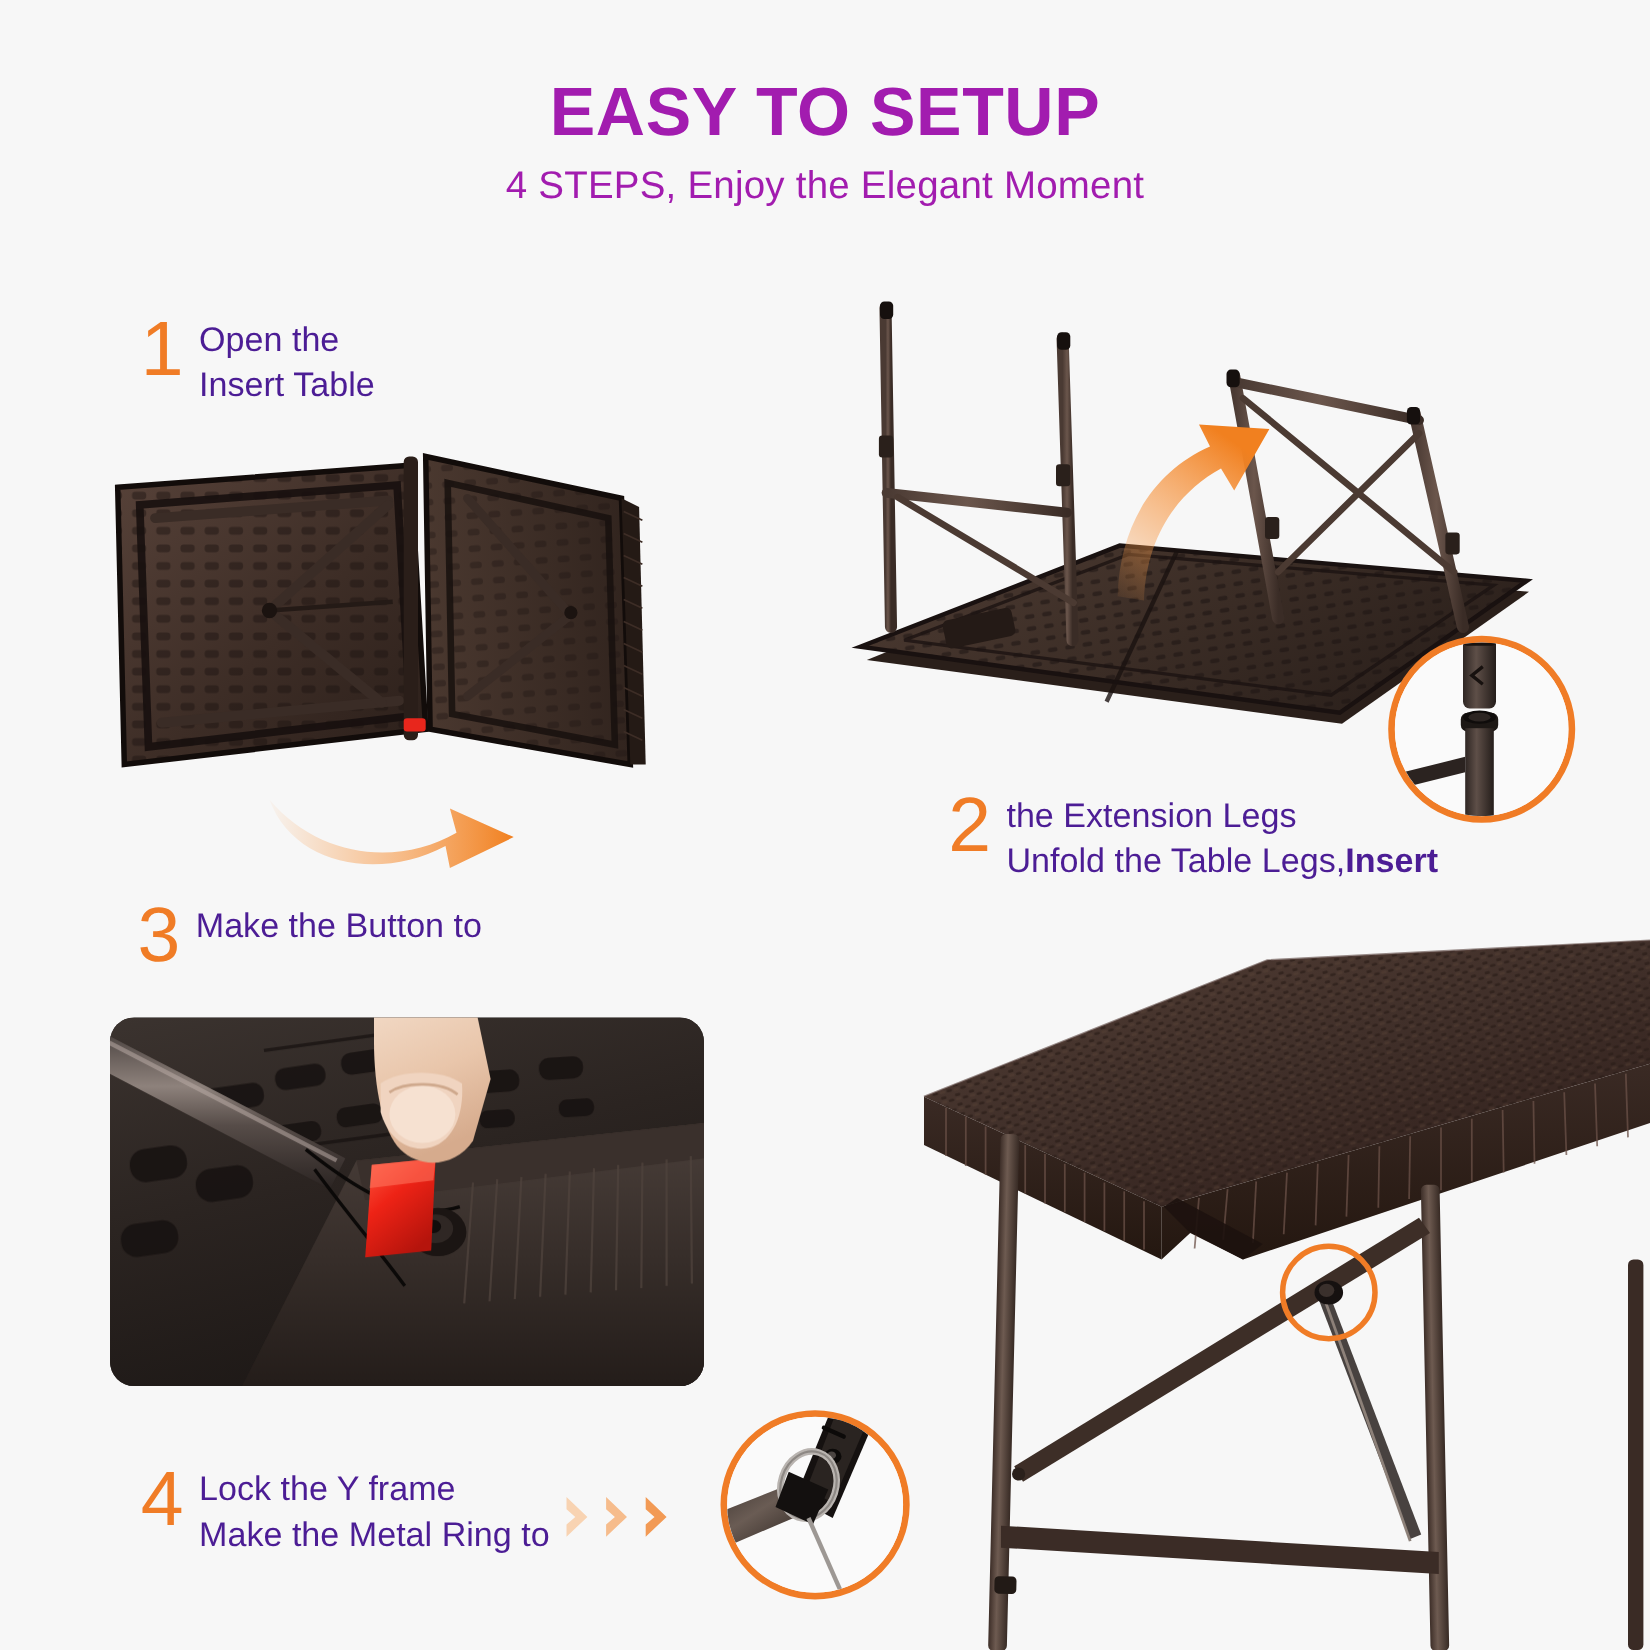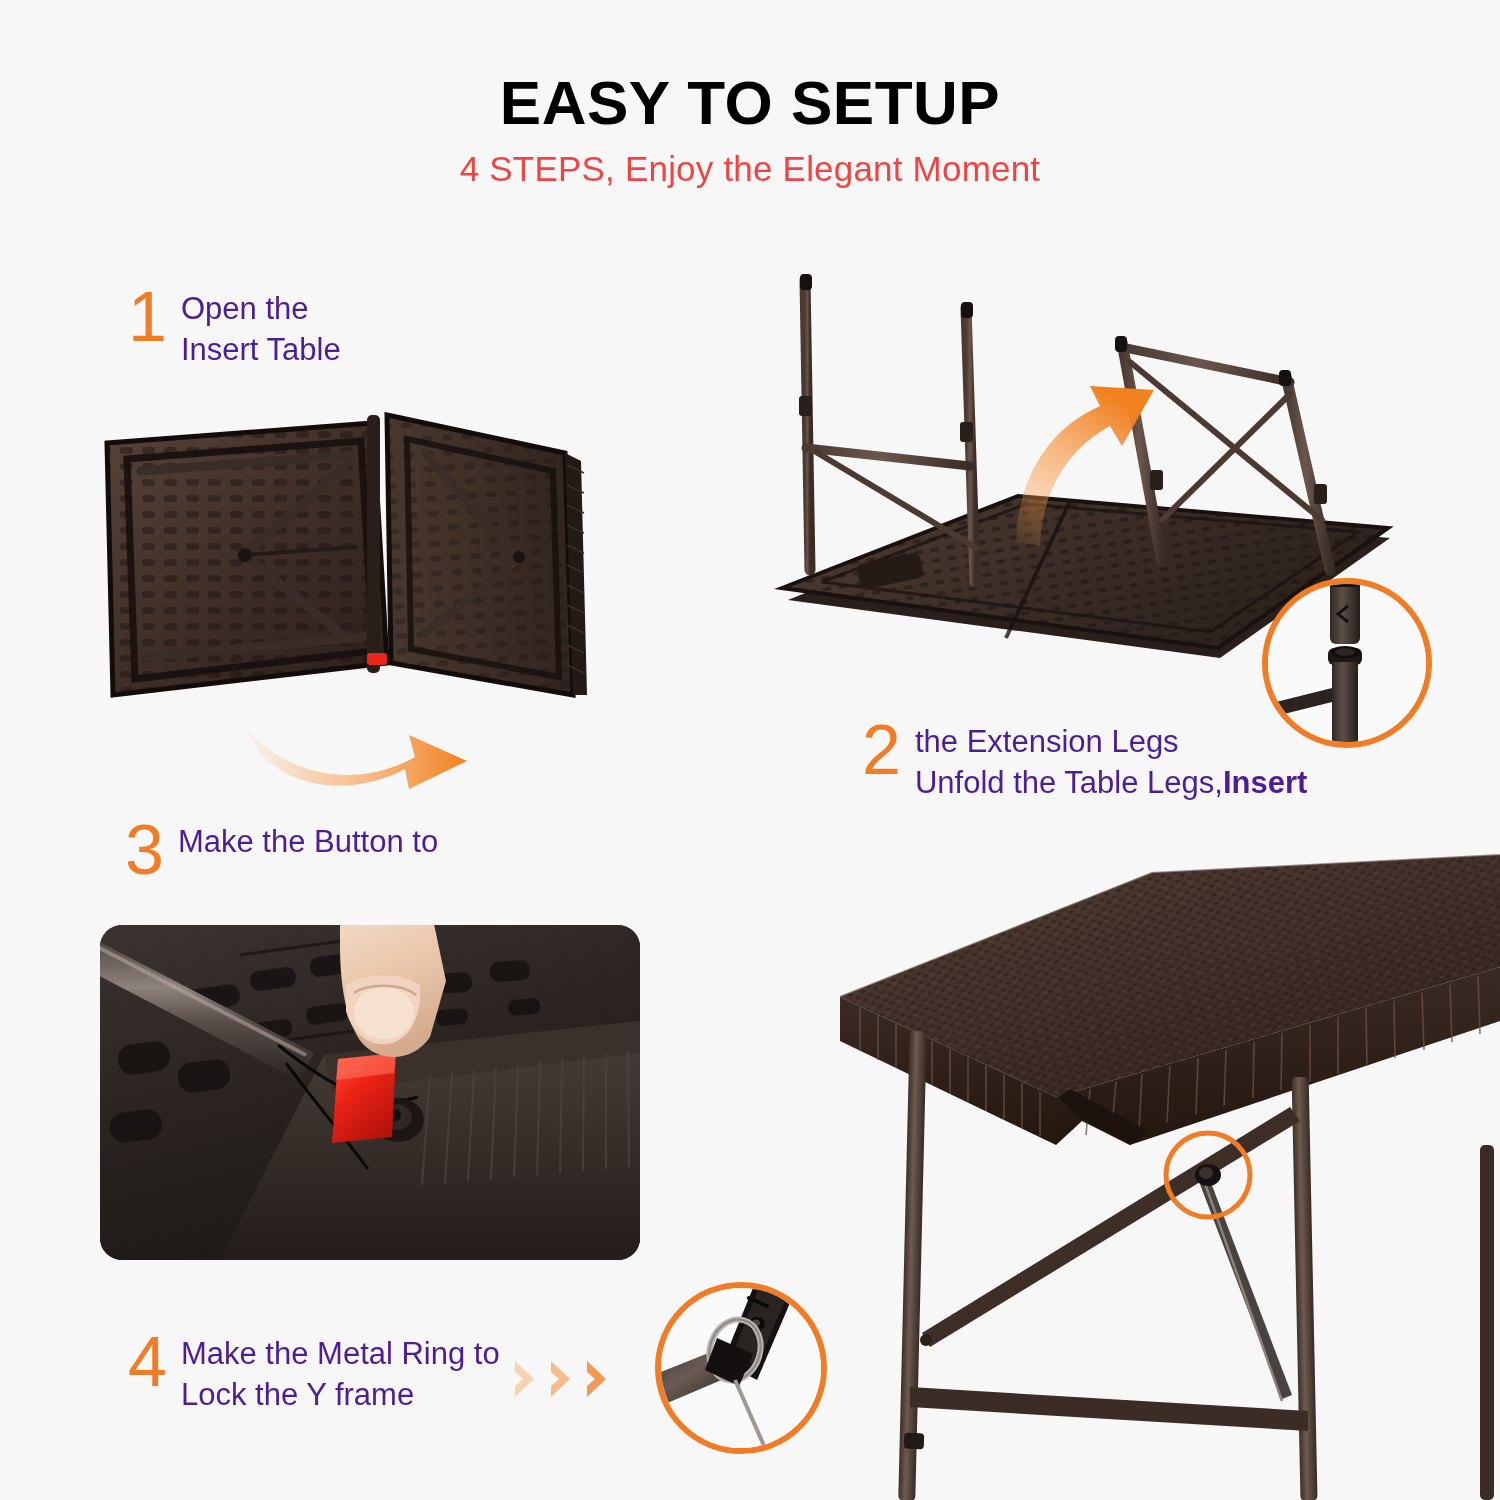--- a/index.html
+++ b/index.html
@@ -11,24 +11,24 @@
     color:#333333;
     overflow:hidden;
     position:relative;
   }
   .page { position:relative; width:1500px; height:1500px; }
 
   
   .header { position:absolute; left:0; top:70px; width:1500px; text-align:center; }
   .main-title {
     font-size:62px; font-weight:bold; letter-spacing:0.5px;
-    color:#000000; line-height:1.05;
+    color:#a21caf; line-height:1.05;
   }
   .sub-title {
-    margin-top:14px; font-size:35px; font-weight:400; color:#ef4444;
+    margin-top:14px; font-size:35px; font-weight:400; color:#a21caf;
     letter-spacing:0.2px;
   }
 
   
   .step-label { position:absolute; display:flex; align-items:flex-start; }
   .step-num {
     color:#F07C26; font-size:70px; font-weight:400; line-height:0.92;
     margin-right:14px; font-family:"Liberation Sans", sans-serif;
   }
   .step-text { font-size:31px; line-height:1.32; color:#4c1d95; padding-top:4px; }
@@ -495,22 +495,22 @@
   <div class="step-label" id="step3-label">
     <div class="step-num">3</div>
     <div class="step-text">
       <div>Make the Button to</div>
     </div>
   </div>
 
   <div class="step-label" id="step4-label">
     <div class="step-num">4</div>
     <div class="step-text">
+      <div>Lock the Y frame</div>
       <div>Make the Metal Ring to</div>
-      <div>Lock the Y frame</div>
     </div>
   </div>
 
   <div class="chevrons">
     <svg class="chev" viewBox="0 0 30 42">
       <path d="M3,3 L22,21 L3,39 L3,28 L11,21 L3,14 Z" fill="#F8D3B2"></path>
     </svg>
     <svg class="chev" viewBox="0 0 30 42">
       <path d="M3,3 L22,21 L3,39 L3,28 L11,21 L3,14 Z" fill="#F6BC8C"></path>
     </svg>

